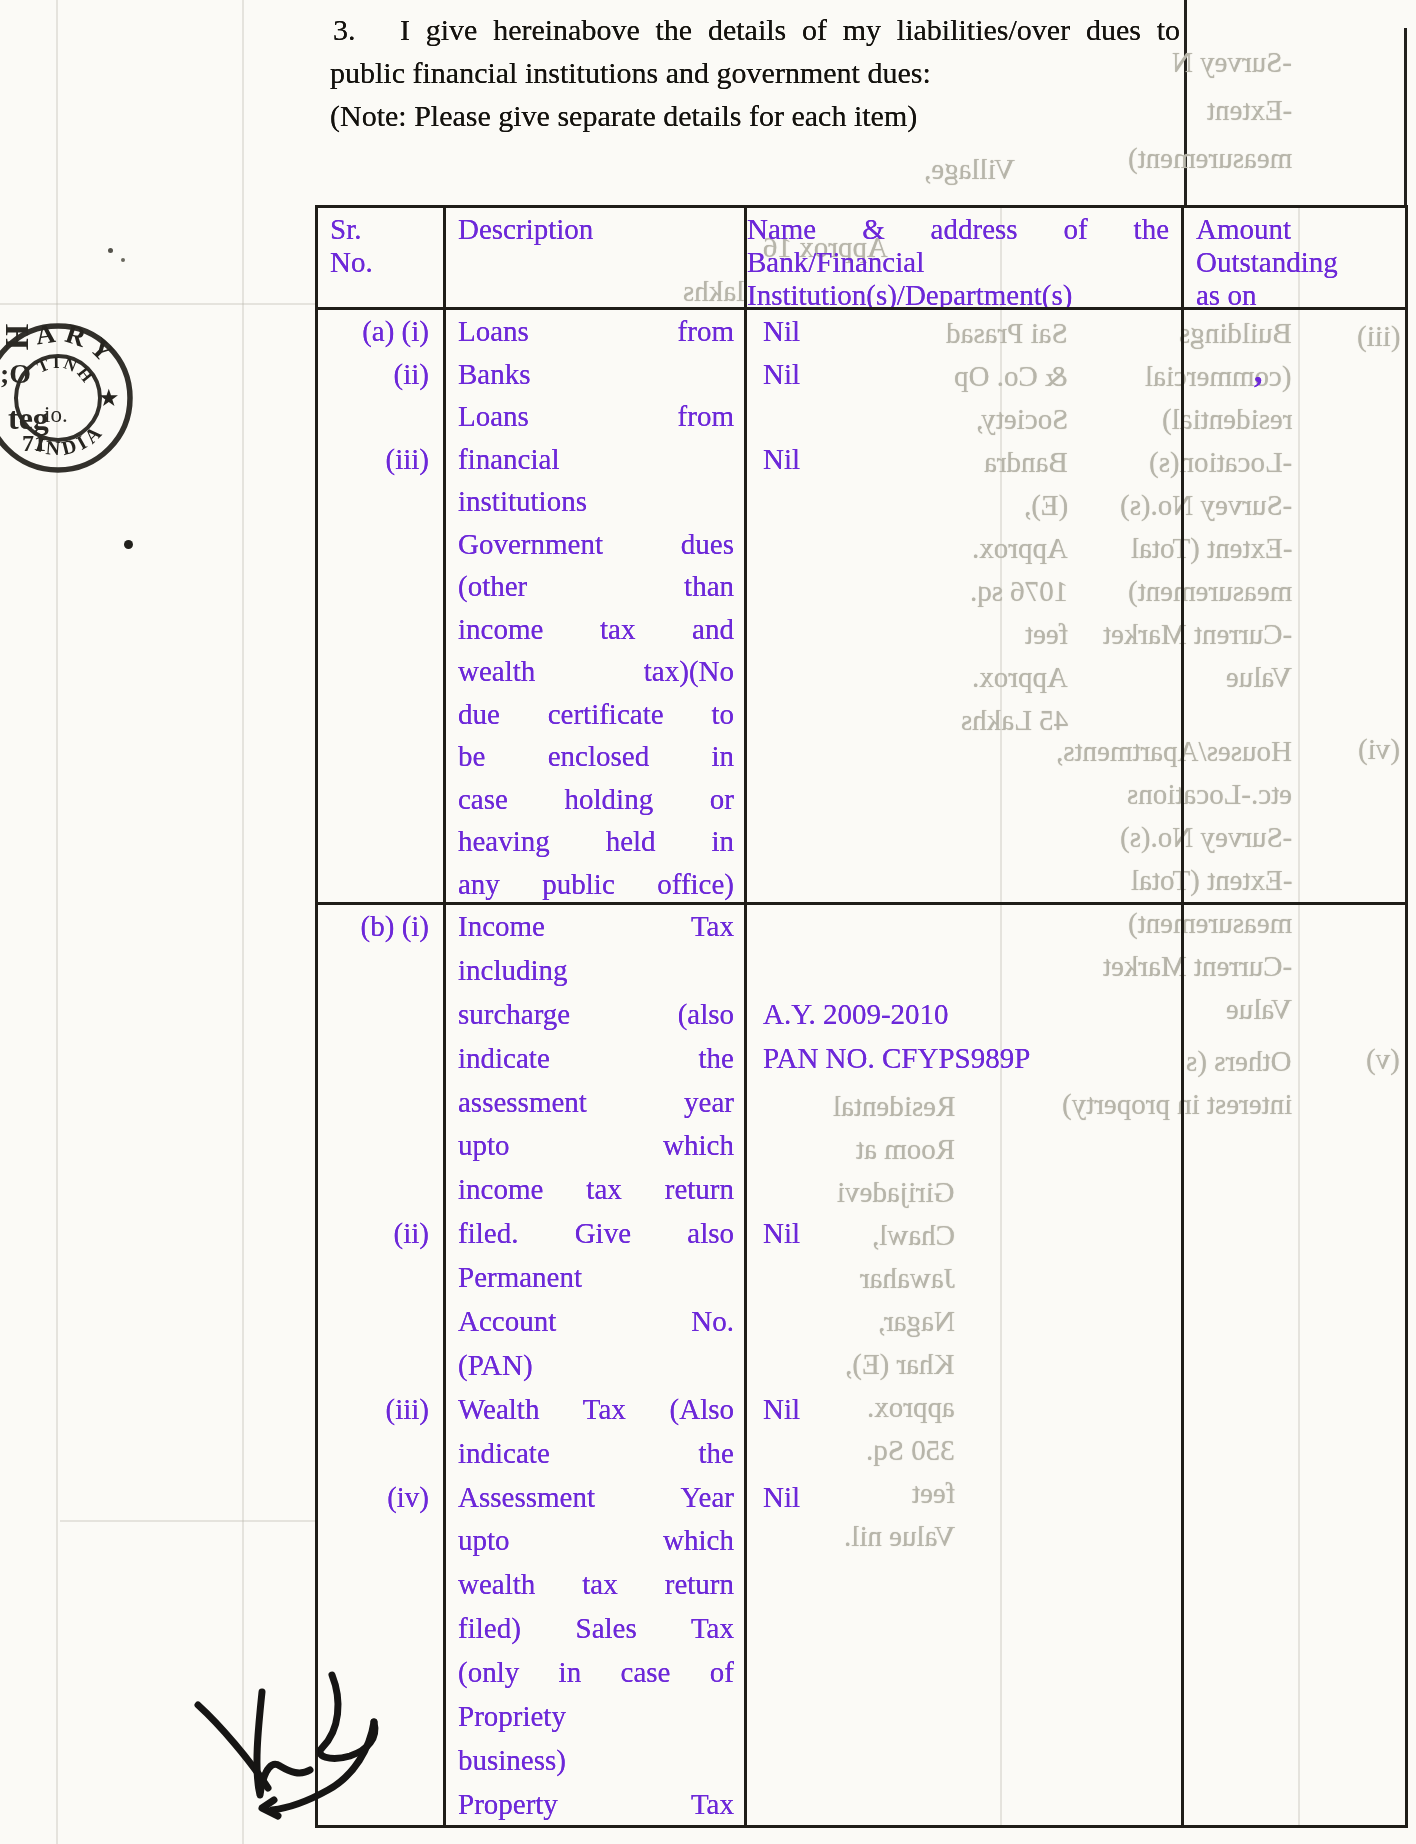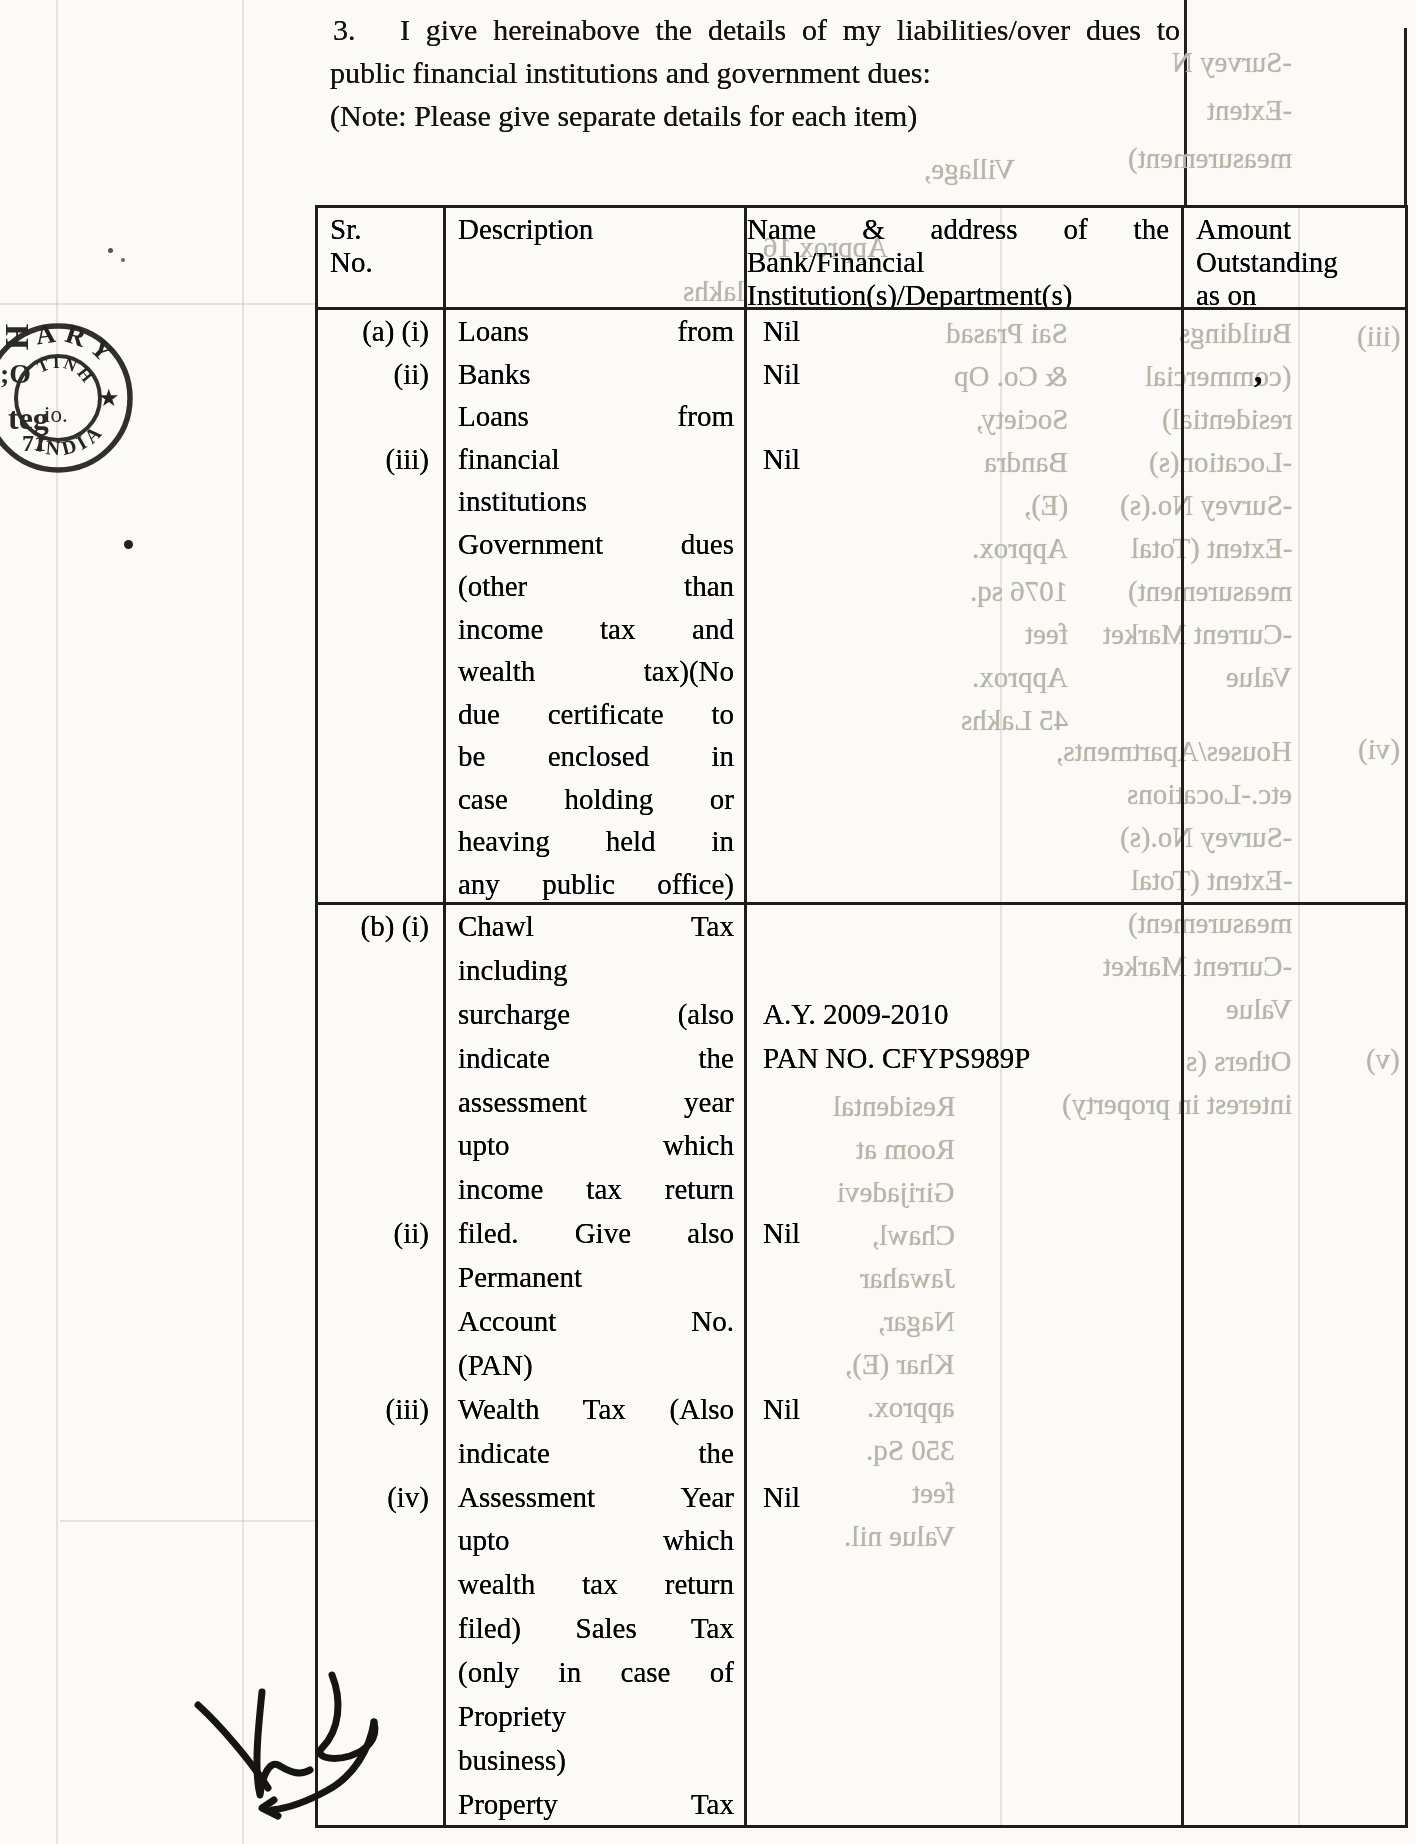--- a/index.html
+++ b/index.html
@@ -16,21 +16,21 @@
   
   .para{position:absolute;font-size:30px;line-height:43px;color:#14120e;}
   .pjust{text-align:justify;text-align-last:justify;}
   
   .tbl{
     position:absolute;left:315px;top:205px;width:1093px;height:1623px;
     box-sizing:border-box;border:3px solid #1f1d18;
     display:grid;grid-template-columns:128px 301px 437px 1fr;
     grid-template-rows:102px 595px 1fr;background:transparent;
   }
-  .cell{box-sizing:border-box;position:relative;font-size:29px;color:#000000;overflow:hidden;}
+  .cell{box-sizing:border-box;position:relative;font-size:29px;color:#6d28d9;overflow:hidden;}
   .br{border-right:3px solid #1f1d18;}
   .bb{border-bottom:3px solid #1f1d18;}
   .hd .tline{height:33px;line-height:33px;}
   .ra .tline{height:42.5px;line-height:42.5px;}
   .rb .tline{height:43.9px;line-height:43.9px;}
   .just{text-align:justify;text-align-last:justify;}
   .sr-col{text-align:right;padding-right:14px;padding-left:23px;}
   .desc-col{padding-left:12px;padding-right:10px;}
   .val-col{padding-left:16px;padding-right:1px;}
   .hd-c1{padding-left:12px;padding-top:5px;}
@@ -190,21 +190,21 @@
       <div class="tline"></div>
       <div class="tline">(ii)</div>
       <div class="tline"></div>
       <div class="tline"></div>
       <div class="tline"></div>
       <div class="tline">(iii)</div>
       <div class="tline"></div>
       <div class="tline">(iv)</div>
     </div>
   <div class="cell br rb desc-col ink justify-lines">
-      <div class="tline just">Chawl Tax</div>
+      <div class="tline just">Income Tax</div>
       <div class="tline">including</div>
       <div class="tline just">surcharge (also</div>
       <div class="tline just">indicate the</div>
       <div class="tline just">assessment year</div>
       <div class="tline just">upto which</div>
       <div class="tline just">income tax return</div>
       <div class="tline just">filed. Give also</div>
       <div class="tline">Permanent</div>
       <div class="tline just">Account No.</div>
       <div class="tline">(PAN)</div>

